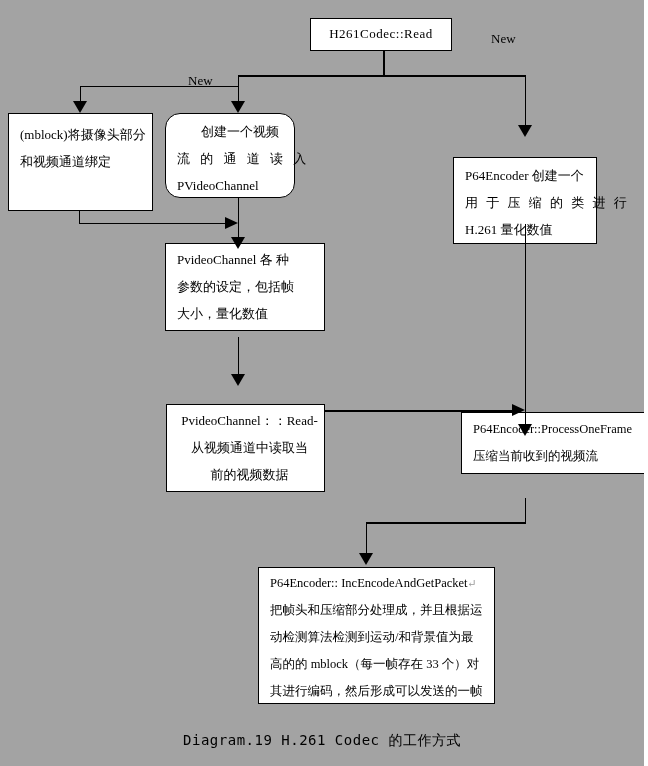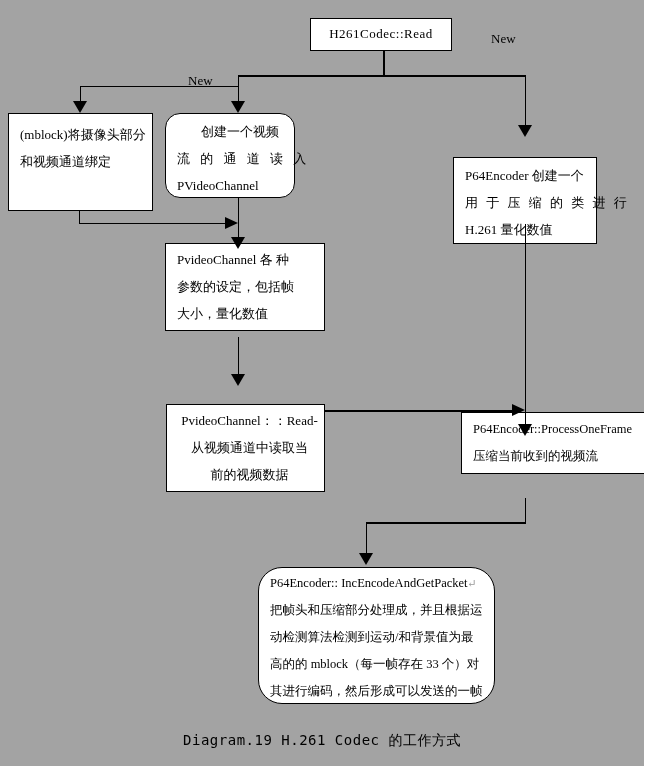--- a/index.html
+++ b/index.html
@@ -15,21 +15,21 @@
   #n-read{text-align:center;padding:0;line-height:29px;letter-spacing:0.5px;}
   #n-attach{padding-top:7px;}
   #n-create{padding-top:4px;}
   #n-create .nl:nth-child(1){padding-left:24px;}
   #n-create .nl:nth-child(2){letter-spacing:3.5px;}
   #n-params{padding-top:2px;}
   #n-pvread{padding-top:2px;}
   #n-p64create{padding-top:4px;}
   #n-p64create .nl:nth-child(2){letter-spacing:2.5px;}
   #n-process{padding-top:3px;font-size:12.5px;}
-  #n-incenc{padding-top:2px;font-size:12.5px;line-height:27px;border-radius:24px;}
+  #n-incenc{padding-top:2px;font-size:12.5px;line-height:27px;}
   .vline,.hline{position:absolute;background:#000;}
   .vline{width:1.5px;}
   .hline{height:1.5px;}
   .arr-d{position:absolute;width:0;height:0;
     border-left:7px solid transparent;border-right:7px solid transparent;border-top:12px solid #000;}
   .arr-r{position:absolute;width:0;height:0;
     border-top:6px solid transparent;border-bottom:6px solid transparent;border-left:13px solid #000;}
   .lbl{position:absolute;font-size:13px;}
   .retmark{color:#999;font-size:11px;}
   .caption{

